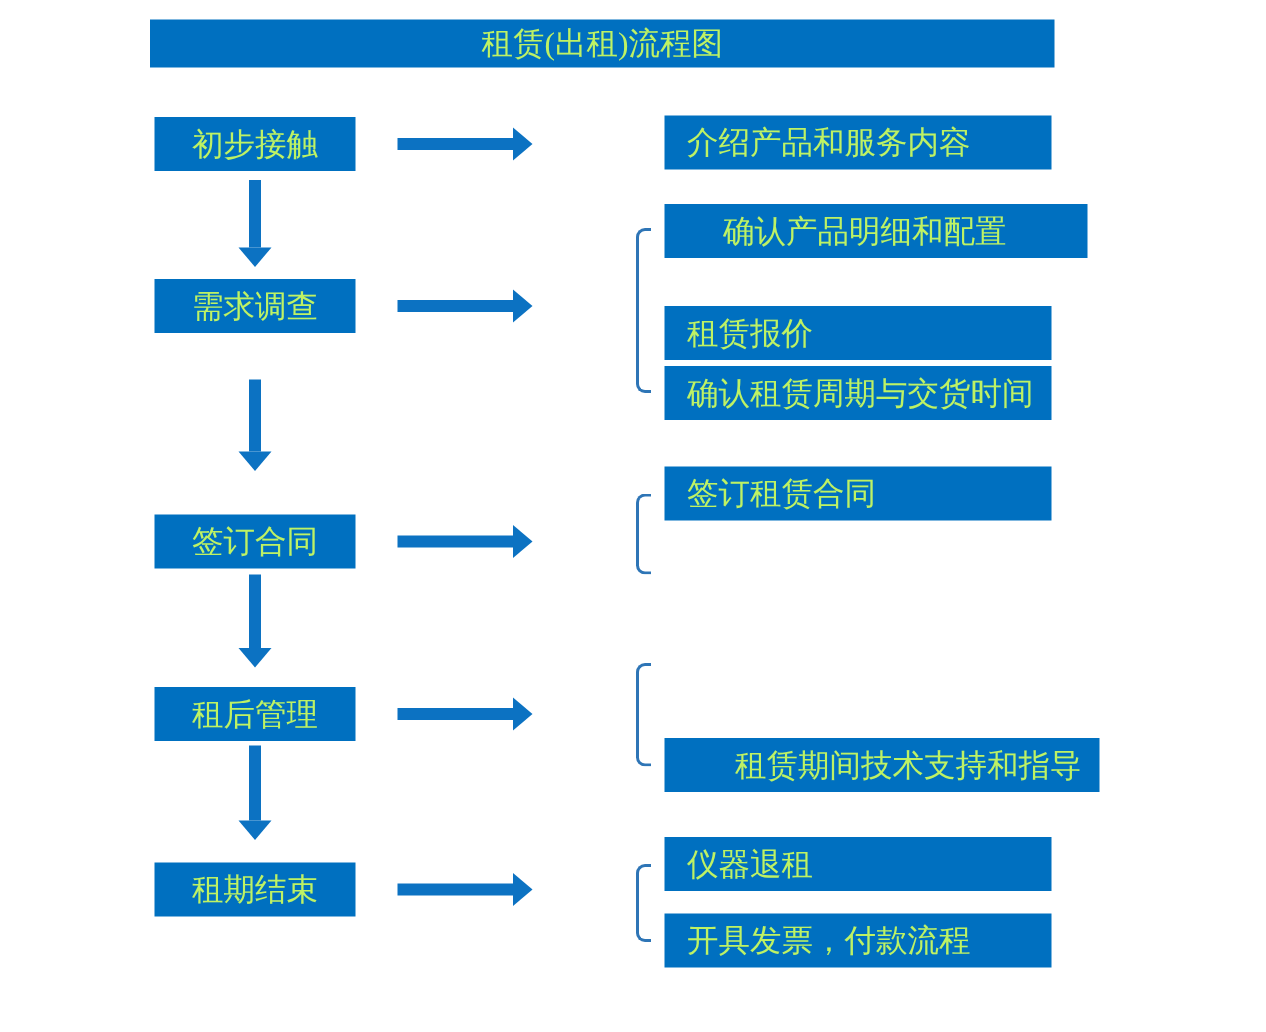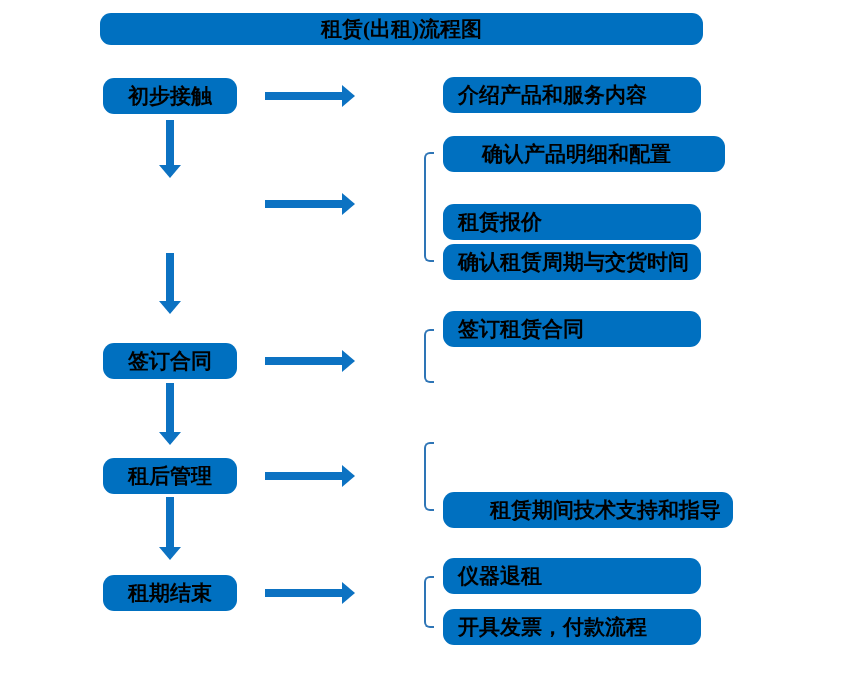--- a/index.html
+++ b/index.html
@@ -7,27 +7,26 @@
     position: relative;
     width: 844px;
     height: 688px;
     background: #ffffff;
     font-family: "Liberation Serif", "DejaVu Serif", serif;
     overflow: hidden;
   }
   .blue-box {
     position: absolute;
     background: #0070C0;
-    color: #000000;
-    font-weight: bold;
+    color: #bef264;
+    font-weight: normal;
     font-size: 21px;
     line-height: 36px;
     height: 36px;
     white-space: nowrap;
-    border-radius: 11px;
   }
   .title-bar {
     left: 100px; top: 13px; width: 603px; height: 32px;
     line-height: 32px; text-align: center; font-size: 21px;
   }
   .step { left: 103px; width: 134px; text-align: center; }
   .s0 { top: 78px; }
   .s1 { top: 186px; }
   .s2 { top: 343px; }
   .s3 { top: 458px; }
@@ -95,20 +94,21 @@
   .b4 { top: 576px; height: 52px; }
 </style>
 </head>
 <body>
 
 <div class="canvas">
 
   <div class="blue-box title-bar">租赁(出租)流程图</div>
 
   <div class="blue-box step s0">初步接触</div>
+  <div class="blue-box step s1">需求调查</div>
   <div class="blue-box step s2">签订合同</div>
   <div class="blue-box step s3">租后管理</div>
   <div class="blue-box step s4">租期结束</div>
 
   <div class="varrow v0">
       <div class="shaft"></div>
       <div class="head"></div>
     </div>
   <div class="varrow v1">
       <div class="shaft"></div>

